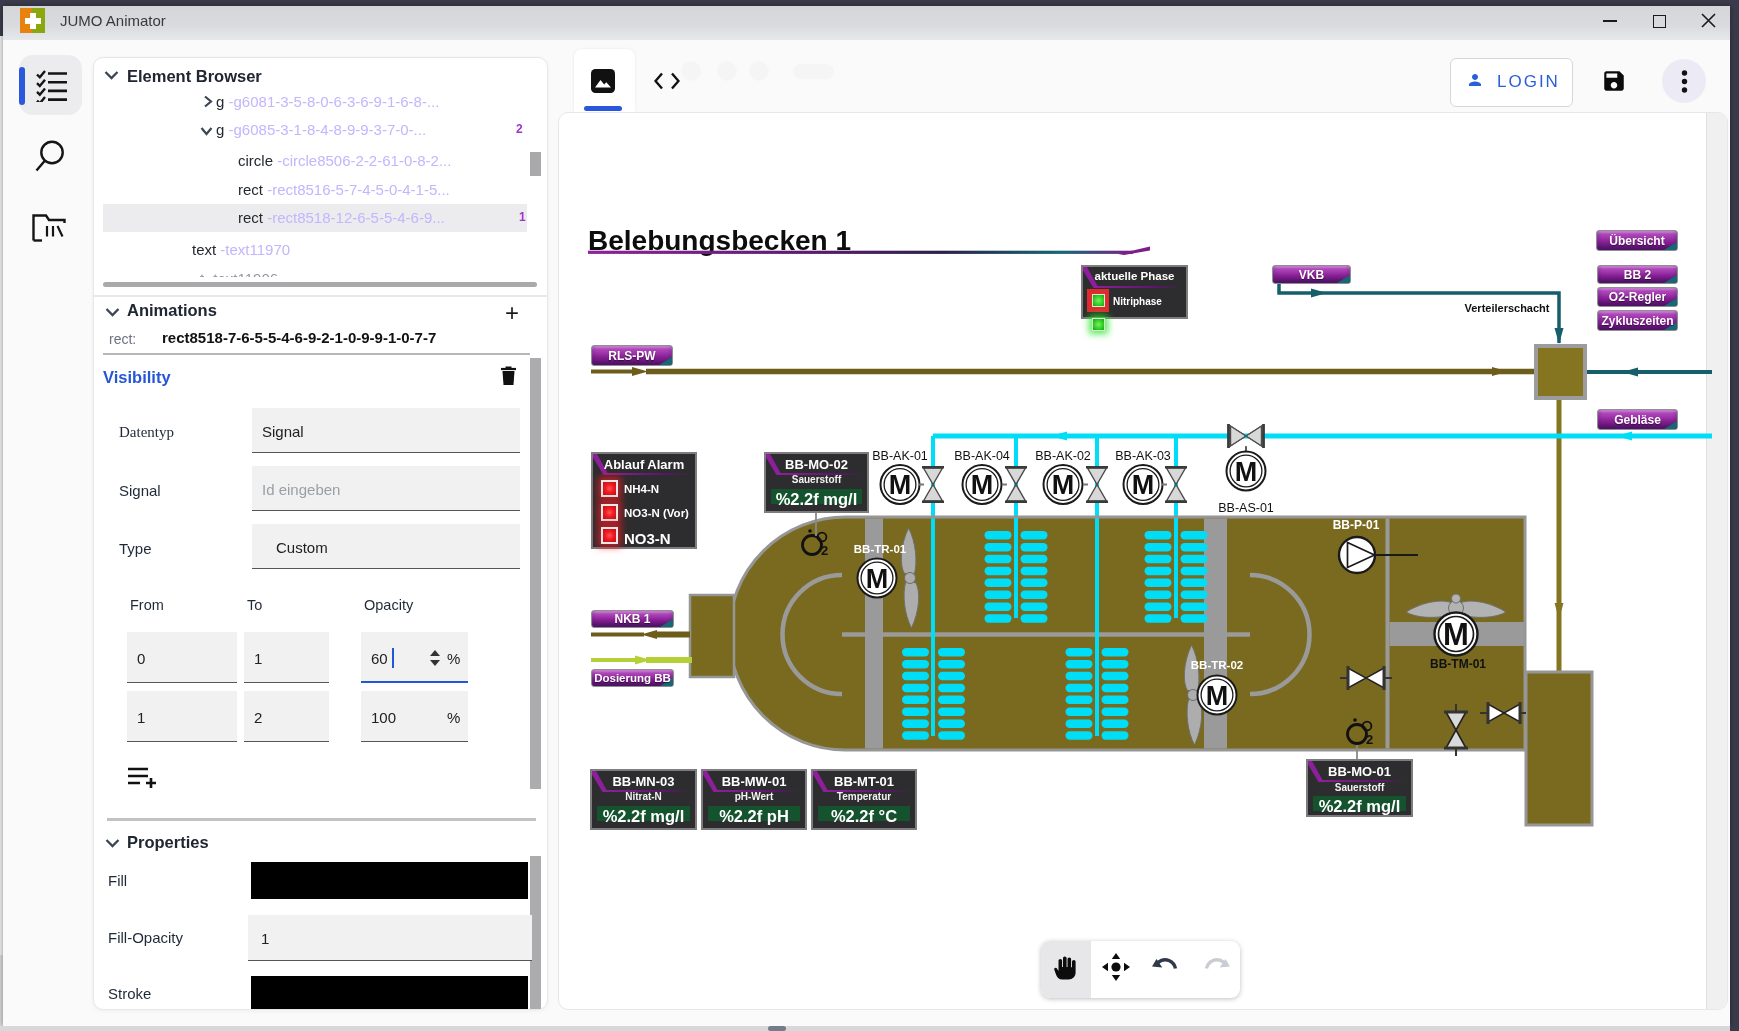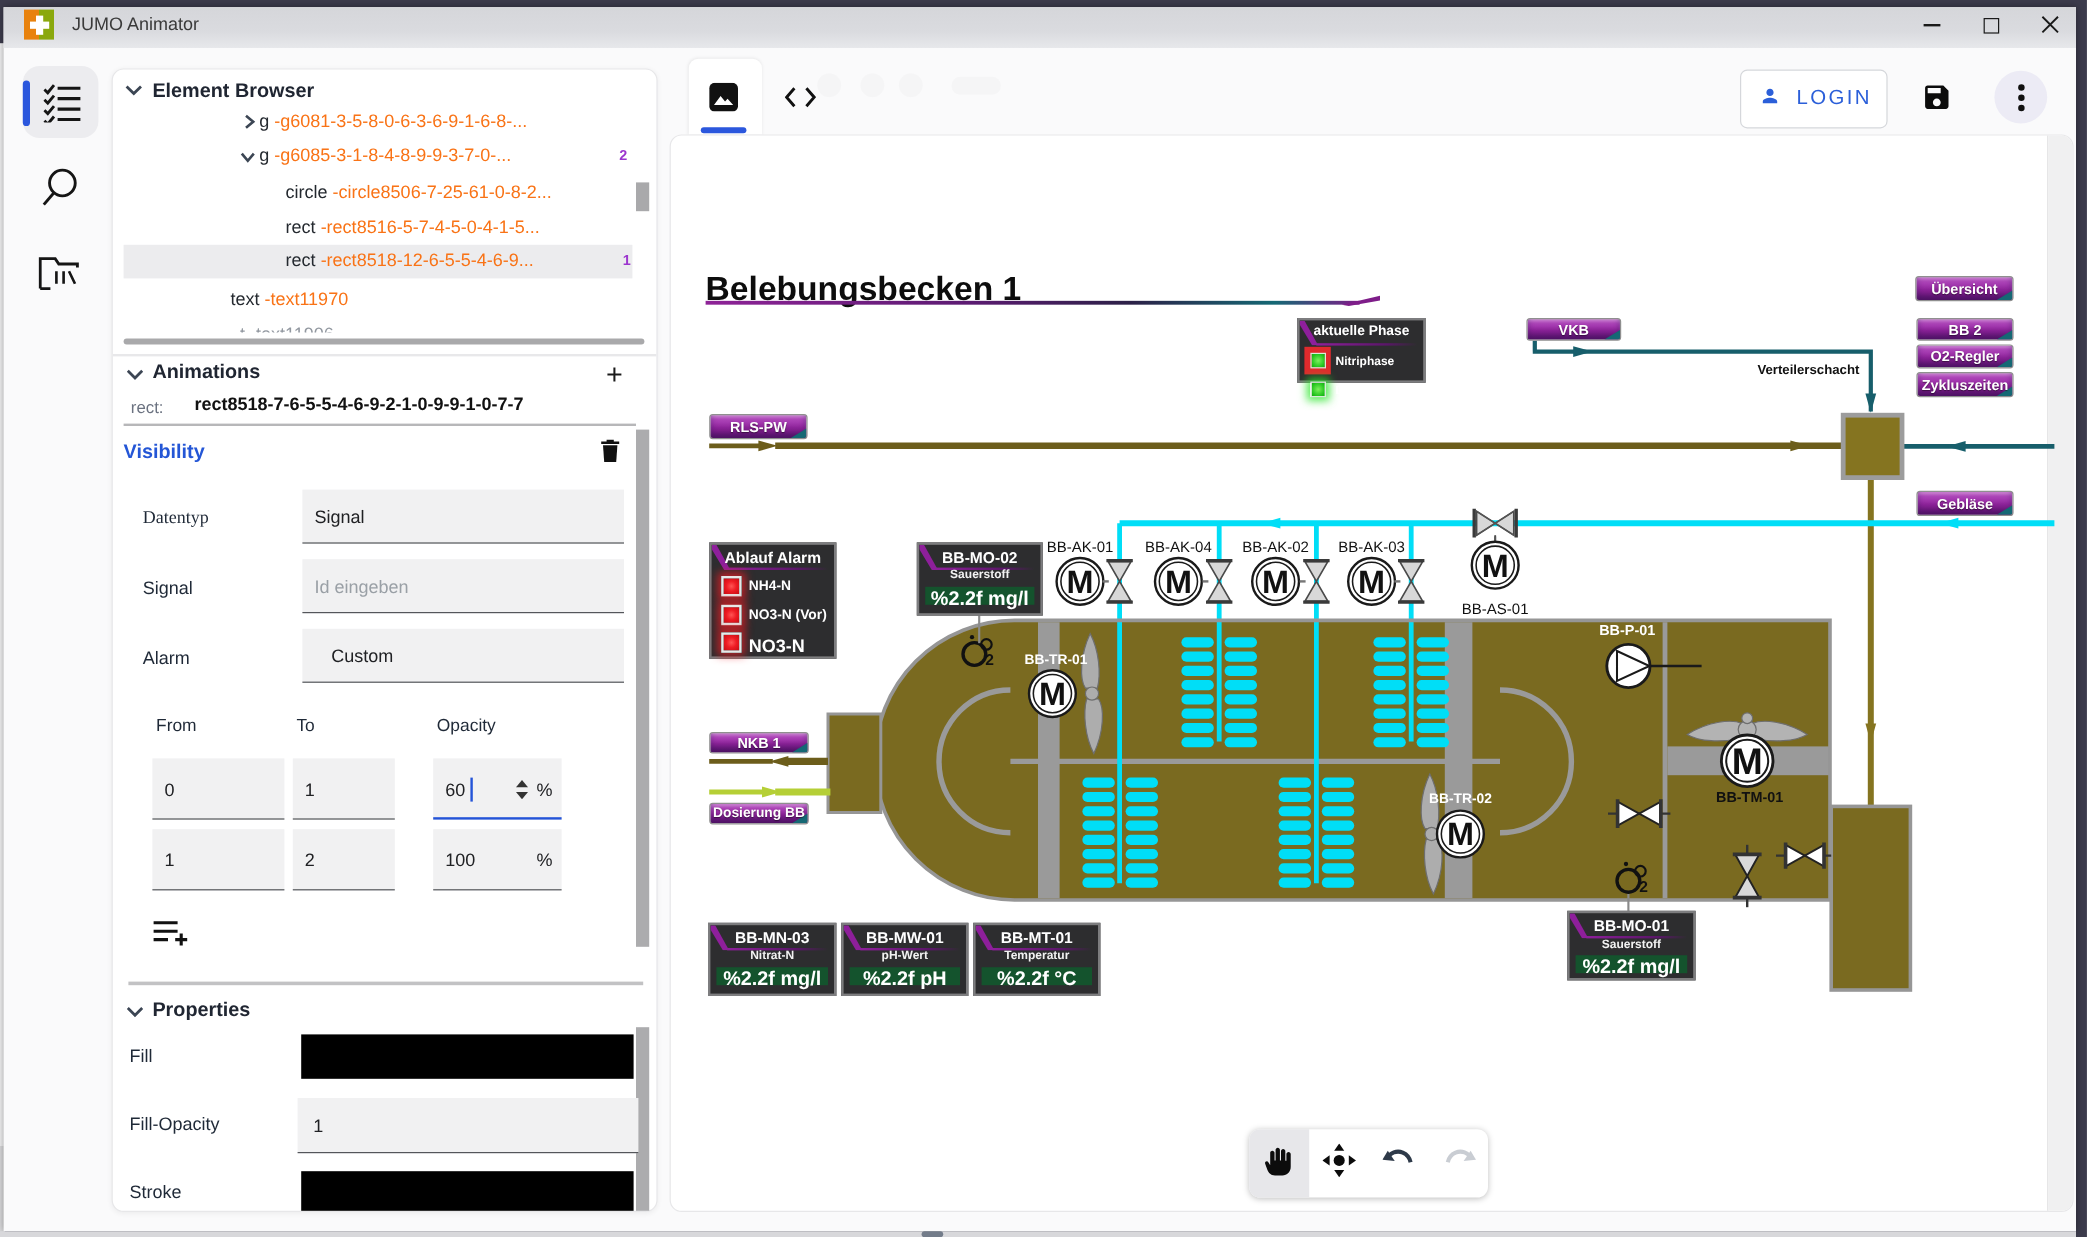--- a/index.html
+++ b/index.html
@@ -20,21 +20,21 @@
   .dbox .cs{position:absolute;top:20px;left:0;right:0;font-size:10px;color:#f2f2f2;font-weight:bold;}
   .dbox .cv{position:absolute;left:5px;right:5px;bottom:7px;height:15px;background:#14532d;
         font-size:16.5px;font-weight:bold;line-height:21px;}
   .led{position:absolute;width:17px;height:17px;border:2px solid #e8e8e8;box-sizing:border-box;
        background:radial-gradient(circle at 50% 50%, #ff5555 0%, #ef1c24 45%, #c40d14 100%);
        box-shadow:0 0 7px 3px rgba(237,28,36,.75);}
   .field{position:absolute;background:#f1f1f2;border-bottom:1.5px solid #54565a;box-sizing:border-box;
        font-size:15px;color:#202124;}
   .lbl{position:absolute;font-size:15px;color:#1f2937;}
   .trow{position:absolute;white-space:nowrap;font-size:15px;color:#24292f;}
-  .trow .id{color:#f97316;}
+  .trow .id{color:#c4b5fd;}
   .badge{position:absolute;font-size:12px;font-weight:bold;color:#9c36ce;}
 </style>
 </head>
 <body>
 
 <div class="abs" style="left:0;top:0;width:1739px;height:1031px;background:#3C3B4C;"></div>
 
 <div class="abs" style="left:0;top:36px;width:4px;height:919px;background:#f0f0f1;"></div>
 <div class="abs" style="left:0;top:955px;width:4px;height:76px;background:#d9d9db;"></div>
 
@@ -93,21 +93,21 @@
     <path d="M2,1.5 L8,6.5 L2,11.5" stroke="#3c4654" stroke-width="2.2" fill="none"></path>
   </svg>
 <div class="trow" style="left:216px;top:93px;">g <span class="id">-g6081-3-5-8-0-6-3-6-9-1-6-8-...</span></div>
 
 <svg class="abs" style="left:200px;top:126px;" width="13" height="10" viewBox="0 0 13 10">
     <path d="M1.5,2 L6.5,8 L11.5,2" stroke="#3c4654" stroke-width="2.2" fill="none"></path>
   </svg>
 <div class="trow" style="left:216px;top:121px;">g <span class="id">-g6085-3-1-8-4-8-9-9-3-7-0-...</span></div>
 <div class="badge" style="left:516px;top:122px;">2</div>
 
-<div class="trow" style="left:238px;top:152px;">circle <span class="id">-circle8506-7-25-61-0-8-2...</span></div>
+<div class="trow" style="left:238px;top:152px;">circle <span class="id">-circle8506-2-2-61-0-8-2...</span></div>
 
 <div class="abs" style="left:530px;top:152px;width:11px;height:24px;background:#a9a9ab;"></div>
 
 <div class="trow" style="left:238px;top:181px;">rect <span class="id">-rect8516-5-7-4-5-0-4-1-5...</span></div>
 
 <div class="abs" style="left:103px;top:204px;width:424px;height:28px;background:#ececee;"></div>
 <div class="trow" style="left:238px;top:209px;">rect <span class="id">-rect8518-12-6-5-5-4-6-9...</span></div>
 <div class="badge" style="left:519px;top:210px;">1</div>
 
 <div class="trow" style="left:192px;top:241px;">text <span class="id">-text11970</span></div>
@@ -144,21 +144,21 @@
 <div class="lbl" style="left:119px;top:424px;font-family:Liberation Serif, serif;">Datentyp</div>
 <div class="field" style="left:252px;top:408px;width:268px;height:45px;">
   <div class="abs" style="left:10px;top:15px;">Signal</div>
   </div>
 
 <div class="lbl" style="left:119px;top:482px;">Signal</div>
 <div class="field" style="left:252px;top:466px;width:268px;height:45px;">
   <div class="abs" style="left:10px;top:15px;color:#9aa0a6;">Id eingeben</div>
   </div>
 
-<div class="lbl" style="left:119px;top:540px;">Alarm</div>
+<div class="lbl" style="left:119px;top:540px;">Type</div>
 <div class="field" style="left:252px;top:524px;width:268px;height:45px;">
   <div class="abs" style="left:10px;top:15px;margin-left:14px;">Custom</div>
   </div>
 
 <div class="lbl" style="left:130px;top:597px;font-size:14.5px;">From</div>
 <div class="lbl" style="left:247px;top:597px;font-size:14.5px;">To</div>
 <div class="lbl" style="left:364px;top:597px;font-size:14.5px;">Opacity</div>
 
 <div class="field" style="left:127px;top:632px;width:110px;height:51px;">
     <div class="abs" style="left:10px;top:18px;">0</div>

